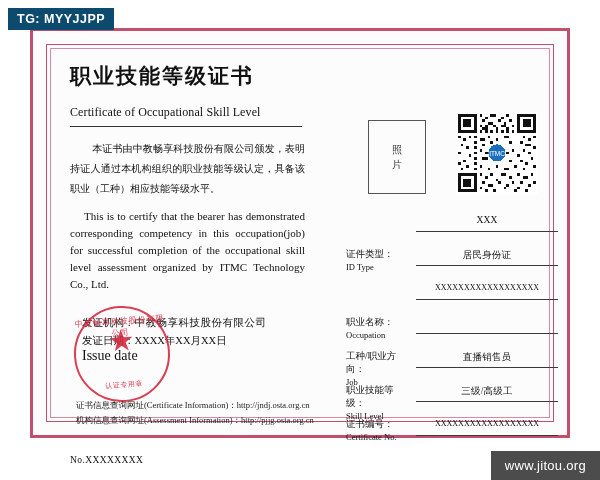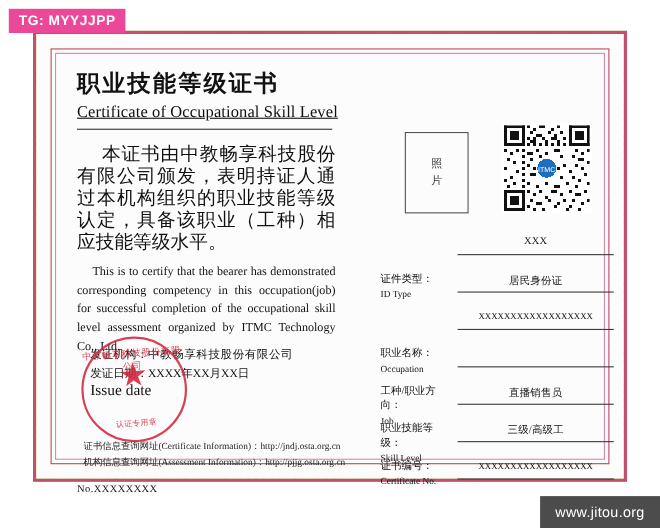--- a/index.html
+++ b/index.html
@@ -35,21 +35,21 @@
   .wm3 { left: 160px; top: 300px; width: 150px; height: 140px;
          background: radial-gradient(circle at 50% 50%, rgba(150,185,215,0.18), rgba(255,255,255,0) 70%); }
 
   
   .cert {
     position: absolute;
     left: 30px;
     top: 28px;
     width: 540px;
     height: 410px;
-    background: #bef264;
+    background: #5eead4;
     box-sizing: border-box;
   }
   .border-outer {
     position: absolute;
     inset: 0;
     border: 3px solid #c0506b;
     box-sizing: border-box;
   }
   
   .border-band {
@@ -104,35 +104,34 @@
   }
   .title-cn {
     font-family: "Liberation Serif", serif;
     font-size: 21px;
     font-weight: bold;
     letter-spacing: 2px;
     color: #111;
     white-space: nowrap;
   }
   .title-en {
-    font-size: 15px;
-    color: #111;
-    margin-top: 4px;
+    font-size: 12px;
+    color: #111;
+    margin-top: 15px;
     letter-spacing: 0.1px;
-    text-decoration: underline;
   }
   .title-rule {
     margin-top: 6px;
     width: 232px;
     height: 1px;
     background: #333;
   }
   .para-cn {
     margin-top: 12px;
-    font-size: 17px;
+    font-size: 10px;
     line-height: 20px;
     color: #111;
     text-align: justify;
     width: 235px;
   }
   .para-cn .indent { display: inline-block; width: 22px; }
   .para-en {
     margin-top: 9px;
     font-size: 11px;
     line-height: 17px;
@@ -215,21 +214,21 @@
     left: 22px;
     top: 346px;
     font-size: 8.5px;
     line-height: 15px;
     color: #222;
   }
   .footnotes .url { color: #222; }
   .docnum {
     position: absolute;
     left: 16px;
-    top: 388px;
+    top: 403px;
     font-size: 9.5px;
     color: #111;
     letter-spacing: 0.4px;
   }
 
   
   .right-col {
     position: absolute;
     left: 292px;
     top: 10px;
@@ -304,21 +303,21 @@
     white-space: nowrap;
     overflow: hidden;
   }
   .field .val.small { font-size: 8px; letter-spacing: 0; }
 
   
   .tg-badge {
     position: absolute;
     left: 8px;
     top: 8px;
-    background: #ec4899;
+    background: #0c4a6e;
     color: #ffffff;
     font-family: "Liberation Sans", sans-serif;
     font-size: 12.5px;
     font-weight: bold;
     padding: 4px 9px;
     letter-spacing: 0.5px;
   }
   .site-badge {
     position: absolute;
     right: 0px;

